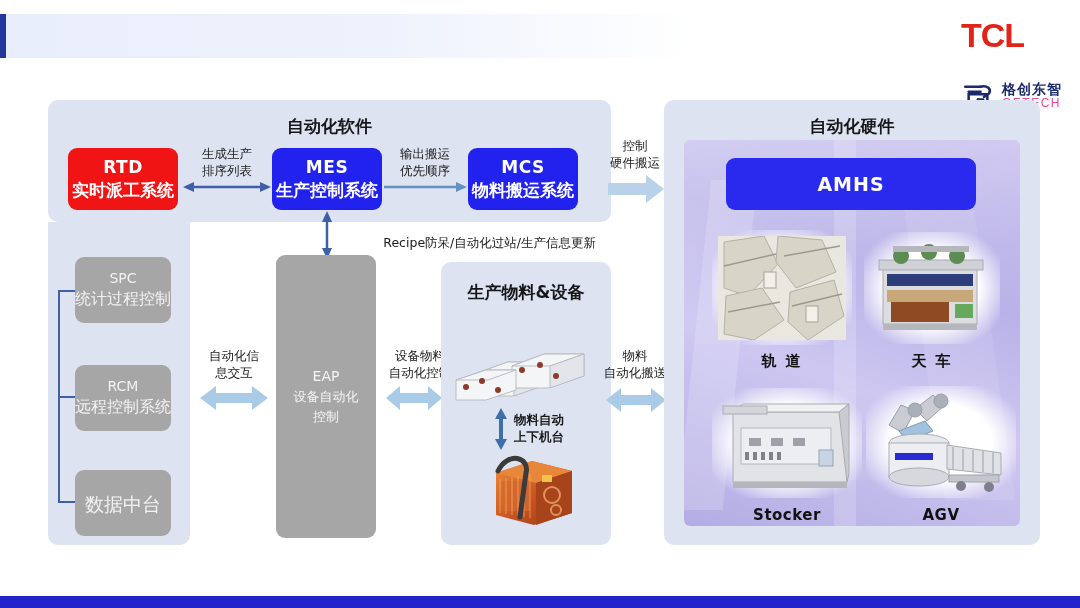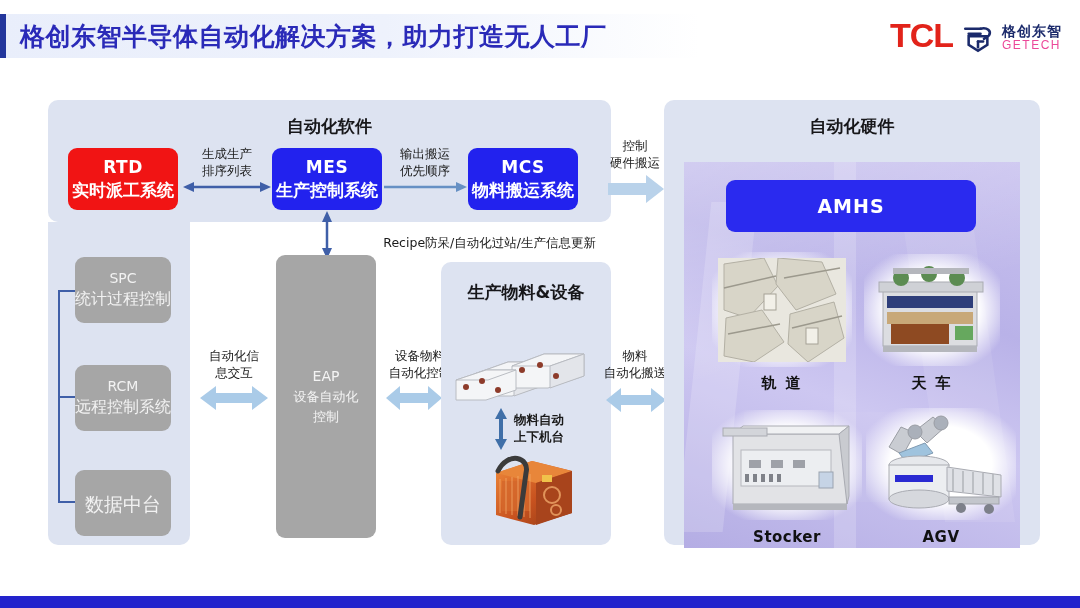--- a/index.html
+++ b/index.html
@@ -25,21 +25,21 @@
     background: #23369c;
   }
   .title-text {
     margin-left: 20px;
     font-size: 25px; font-weight: bold; color: #2a2ab8;
     letter-spacing: 0.5px; white-space: nowrap;
     font-family: "DejaVu Sans", "Liberation Sans", sans-serif;
   }
   .logo-zone {
     position: absolute; right: 18px; top: 2px;
-    display: flex; align-items: flex-end; gap: 8px;
+    display: flex; align-items: flex-start; gap: 24px; flex-direction: column;
   }
   .tcl-logo {
     font-size: 34px; font-weight: bold; color: #e2231a;
     letter-spacing: -1px;
     font-family: "Liberation Sans", sans-serif;
   }
   .getech { display: flex; align-items: center; gap: 7px; }
   .getech-mark { width: 34px; height: 34px; }
   .getech-txt { display: flex; flex-direction: column; line-height: 1.05; }
   .getech-cn { font-size: 14px; font-weight: bold; color: #1b2a6b;
@@ -143,25 +143,24 @@
   .alabel-b { font-weight: bold; }
 
   
   .thin-arrow { position: absolute; }
   
   .fat-arrow { position: absolute; }
 
   
   .hw-stage {
     position: absolute; left: 684px; top: 140px; width: 336px; height: 386px;
-    border-radius: 0; overflow: hidden;
+    border-radius: 6px; overflow: hidden;
     background:
       linear-gradient(160deg, rgba(255,255,255,0.30) 0%, rgba(255,255,255,0) 45%),
       linear-gradient(200deg, #c9c2ef 0%, #b9b2e8 35%, #cdc7f1 60%, #b4ade4 100%);
-    margin-top: 22px;
   }
   .hw-bg-streak {
     position: absolute; background: rgba(255,255,255,0.18);
   }
   .amhs-btn {
     position: absolute; left: 42px; top: 18px; width: 250px; height: 52px;
     background: #2a2aef; border-radius: 9px;
     display: flex; align-items: center; justify-content: center;
     color: #fff; font-size: 19px; font-weight: bold; letter-spacing: 1px;
     font-family: "DejaVu Sans", "Liberation Sans", sans-serif;
@@ -184,21 +183,20 @@
   .mat-img { position: absolute; }
 </style>
 </head>
 <body>
 
 <div class="slide">
 
   <div class="header">
     <div class="title-band">
       <div class="title-accent"></div>
-      <div class="title-text">格创东智半导体自动化解决方案，助力打造无人工厂</div>
     </div>
 
     <div class="logo-zone">
       <div class="tcl-logo">TCL</div>
       <div class="getech">
         <svg class="getech-mark" viewBox="0 0 40 40">
           <path d="M5 9 h18" stroke="#1b2a6b" stroke-width="3" stroke-linecap="round" fill="none"></path>
           <path d="M9 15 h14" stroke="#1b2a6b" stroke-width="3" stroke-linecap="round" fill="none"></path>
           <path d="M23 9 C31 7 36 12 33 17 L27 21" stroke="#1b2a6b" stroke-width="3" fill="none" stroke-linecap="round"></path>
           <path d="M20 18 L31 18 L31 28 L20 35 L9 28 L9 18 Z" fill="none" stroke="#1b2a6b" stroke-width="3"></path>

